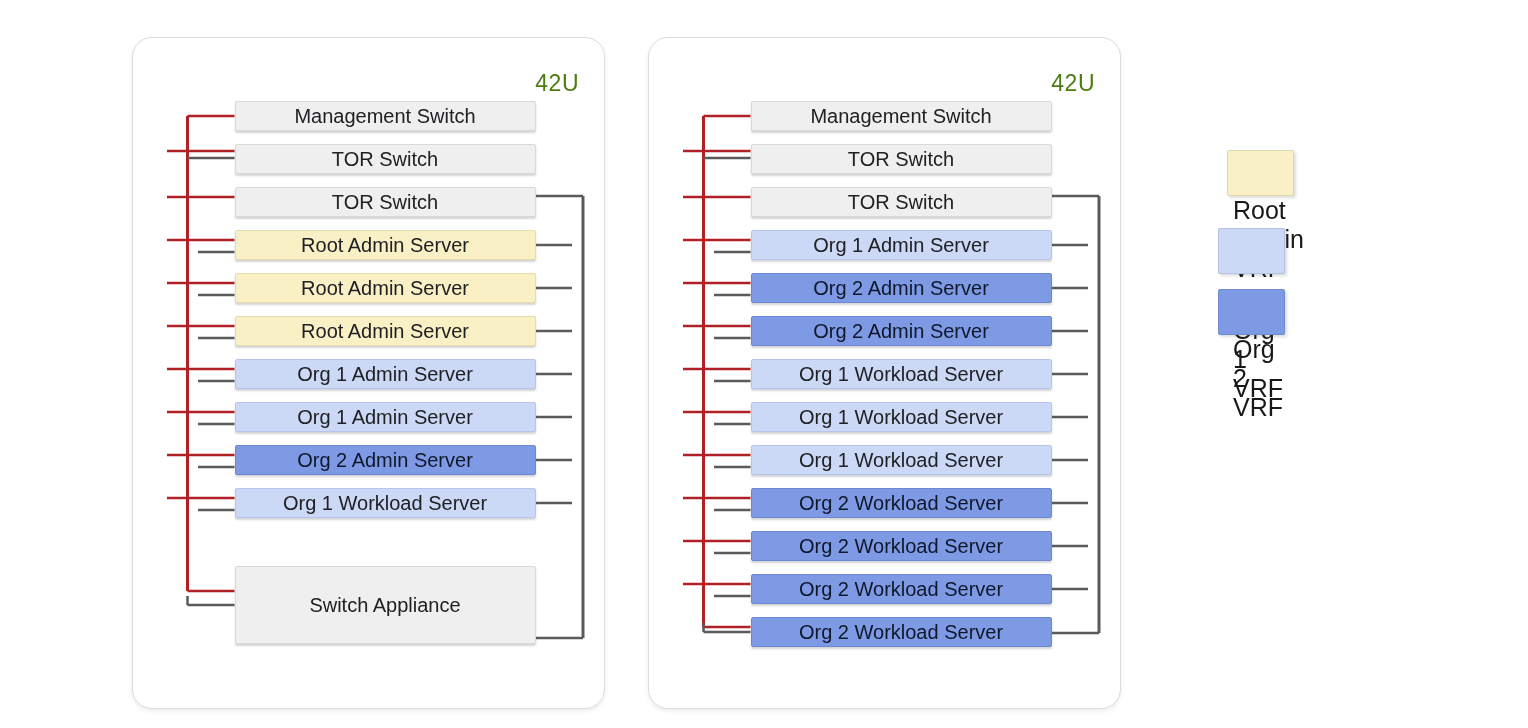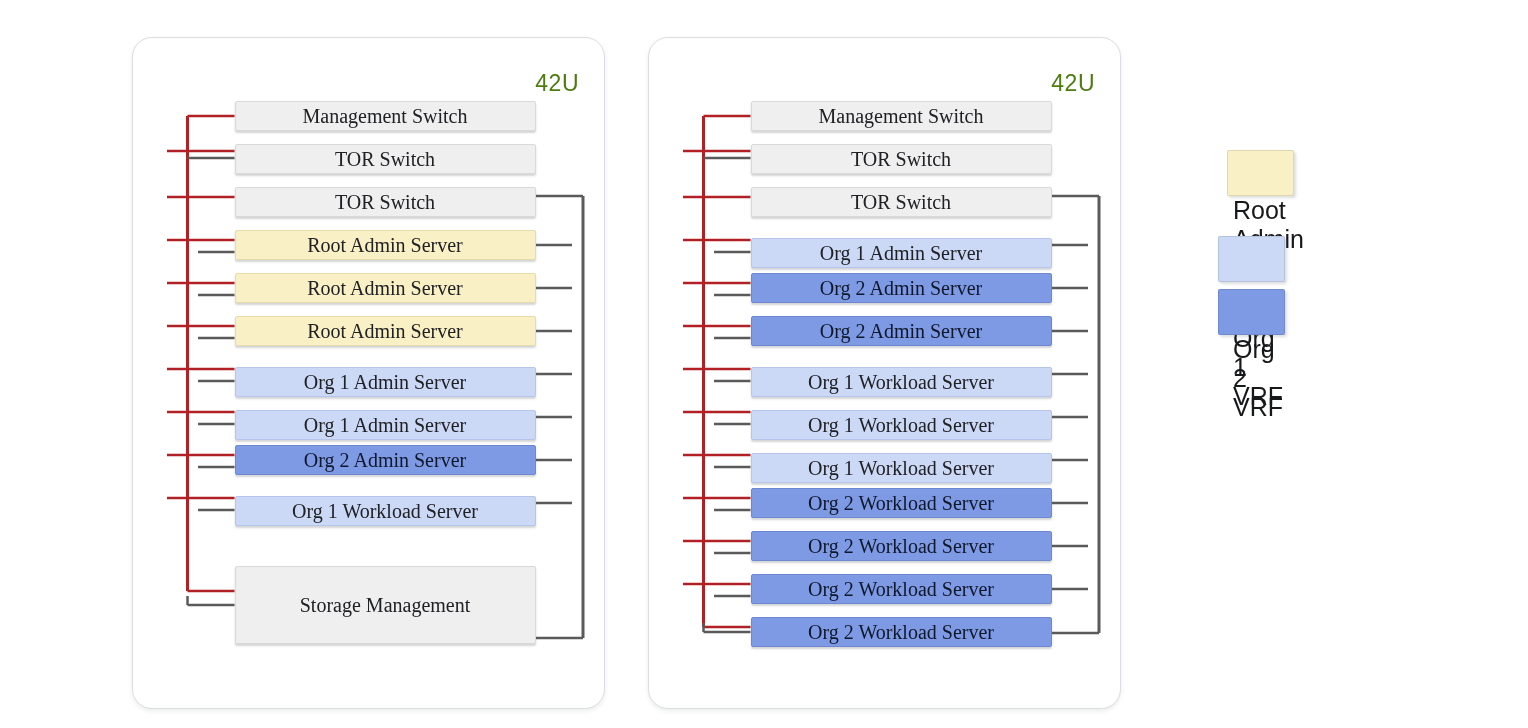--- a/index.html
+++ b/index.html
@@ -20,25 +20,24 @@
     font-size:23px; color:#4d7c0f; letter-spacing:0.5px;
   }
 
   .unit {
     position:absolute; box-sizing:border-box;
     display:flex; align-items:center; justify-content:center;
     font-size:20px; color:#202124; text-align:left;
     border-radius:2px; border:1px solid transparent;
     box-shadow:0 2px 2px rgba(60,64,67,0.22);
     white-space:nowrap;
-    font-family:Liberation Serif, serif;
   }
   .vrf-none       { background:var(--c-switch); border-color:#d9d9d9; }
   .vrf-root-admin { background:var(--c-root);   border-color:#e6dbab; }
-  .vrf-org1       { background:var(--c-org1);   border-color:#b7c5ec;margin-top:8px; }
+  .vrf-org1       { background:var(--c-org1);   border-color:#b7c5ec; }
   .vrf-org2       { background:var(--c-org2);   border-color:#6d87d2; color:#0f172a; }
 
   .legend { position:absolute; left:0; top:0; }
   .legend-item { position:absolute; left:1218px; height:45px; display:flex; align-items:center;flex-direction:column; }
   .legend-swatch {
     width:65px; height:44px; border-radius:2px; border:1px solid rgba(0,0,0,0.10);
     box-shadow:2px 2px 3px rgba(60,64,67,0.18); flex:0 0 auto;
   }
   .legend-label { margin-left:15px; font-size:25px; color:#17181a; }
 </style>
@@ -86,21 +85,21 @@
         <div class="unit vrf-none" style="top: 63px; left: 101.5px; width: 301px; height: 30px;">Management Switch</div>
         <div class="unit vrf-none" style="top: 106px; left: 101.5px; width: 301px; height: 30px;">TOR Switch</div>
         <div class="unit vrf-none" style="top: 149px; left: 101.5px; width: 301px; height: 30px;">TOR Switch</div>
         <div class="unit vrf-root-admin" style="top: 192px; left: 101.5px; width: 301px; height: 30px;">Root Admin Server</div>
         <div class="unit vrf-root-admin" style="top: 235px; left: 101.5px; width: 301px; height: 30px;">Root Admin Server</div>
         <div class="unit vrf-root-admin" style="top: 278px; left: 101.5px; width: 301px; height: 30px;">Root Admin Server</div>
         <div class="unit vrf-org1" style="top: 321px; left: 101.5px; width: 301px; height: 30px;">Org 1 Admin Server</div>
         <div class="unit vrf-org1" style="top: 364px; left: 101.5px; width: 301px; height: 30px;">Org 1 Admin Server</div>
         <div class="unit vrf-org2" style="top: 407px; left: 101.5px; width: 301px; height: 30px;">Org 2 Admin Server</div>
         <div class="unit vrf-org1" style="top: 450px; left: 101.5px; width: 301px; height: 30px;">Org 1 Workload Server</div>
-        <div class="unit vrf-none" style="top: 528px; left: 101.5px; width: 301px; height: 78px;">Storage Management</div>
+        <div class="unit vrf-none" style="top: 528px; left: 101.5px; width: 301px; height: 78px;">Switch Appliance</div>
       </div>
     <div class="capacity">42U</div>
   </div>
 
   <div class="rack rack-pos-2">
     <svg width="471" height="670" viewBox="0 0 471 670">
         <line x1="54.5" y1="78" x2="101.5" y2="78" stroke="#b02025" stroke-width="2.5"></line>
         <line x1="54.5" y1="78" x2="54.5" y2="589" stroke="#b02025" stroke-width="3"></line>
         <line x1="34" y1="113" x2="101.5" y2="113" stroke="#b02025" stroke-width="2.5"></line>
         <line x1="54.5" y1="120" x2="101.5" y2="120" stroke="#5a5a5b" stroke-width="2.5"></line>

